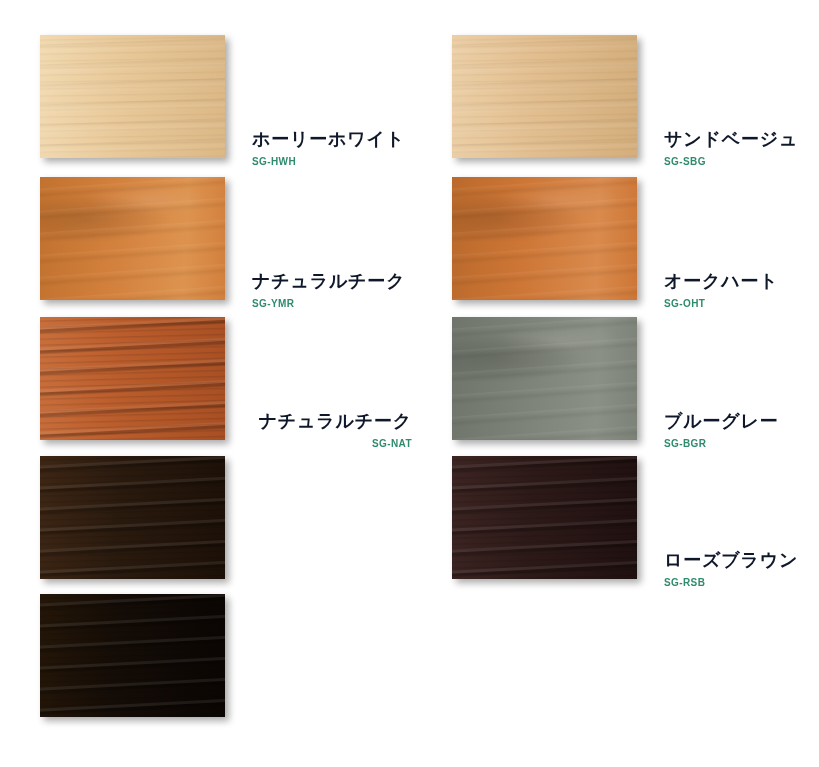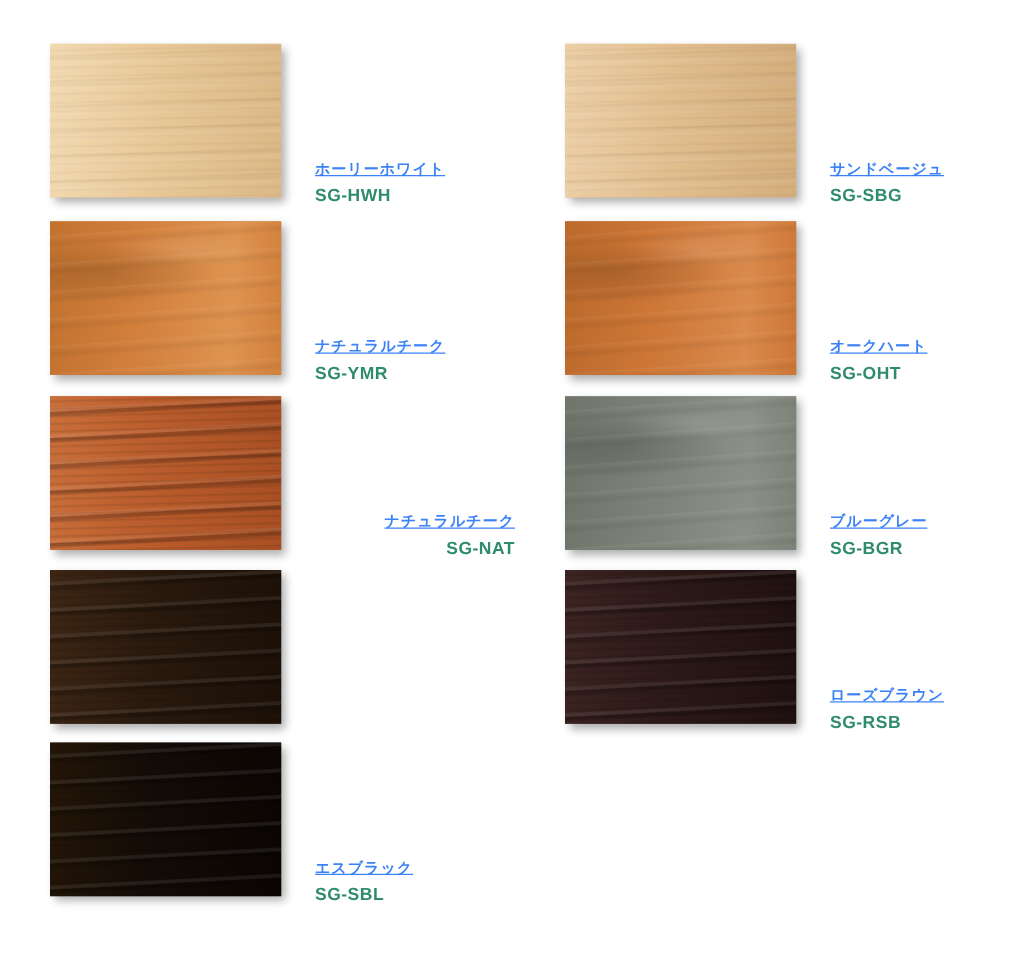--- a/index.html
+++ b/index.html
@@ -44,31 +44,30 @@
   }
 
   .label-block {
     position: absolute;
     left: 212px;
     top: 93px;
     width: 160px;
   }
 
   .color-name {
-    font-size: 12px;
+    font-size: 18px;
     font-weight: bold;
-    color: #3b82f6;
+    color: #0f172a;
     letter-spacing: 0.8px;
     line-height: 1.25;
     white-space: nowrap;
-    text-decoration: underline;
   }
 
   .color-code {
-    font-size: 14px;
+    font-size: 10px;
     font-weight: bold;
     color: #2e8b6e;
     letter-spacing: 0.4px;
     margin-top: 5px;
     line-height: 1.2;
     white-space: nowrap;
   }
 </style>
 </head>
 <body>
@@ -139,18 +138,14 @@
       </div>
       <div class="label-block">
         <div class="color-name">ローズブラウン</div>
         <div class="color-code">SG-RSB</div>
       </div>
     </div>
     <div class="sample-item" style="left: 40px; top: 594px;">
       <div class="swatch" style="background: rgb(20, 12, 6);">
         <div class="grain" style="background-image: repeating-linear-gradient(177deg, rgba(255, 255, 255, 0) 0px, rgba(255, 255, 255, 0) 9px, rgba(255, 255, 255, 0.075) 10px, rgba(255, 255, 255, 0.075) 12px, rgba(0, 0, 0, 0.22) 13px, rgba(0, 0, 0, 0.22) 15px, rgba(255, 255, 255, 0) 17px, rgba(255, 255, 255, 0) 21px), repeating-linear-gradient(178.5deg, rgba(0, 0, 0, 0) 0px, rgba(0, 0, 0, 0) 3px, rgba(0, 0, 0, 0.1) 4px, rgba(0, 0, 0, 0) 6px), linear-gradient(95deg, rgb(36, 22, 8) 0%, rgb(20, 12, 6) 42%, rgb(10, 5, 3) 100%);"></div>
       </div>
-      <div class="label-block">
-        <div class="color-name">エスブラック</div>
-        <div class="color-code">SG-SBL</div>
-      </div>
     </div>
   </div>
 
 </body></html>

